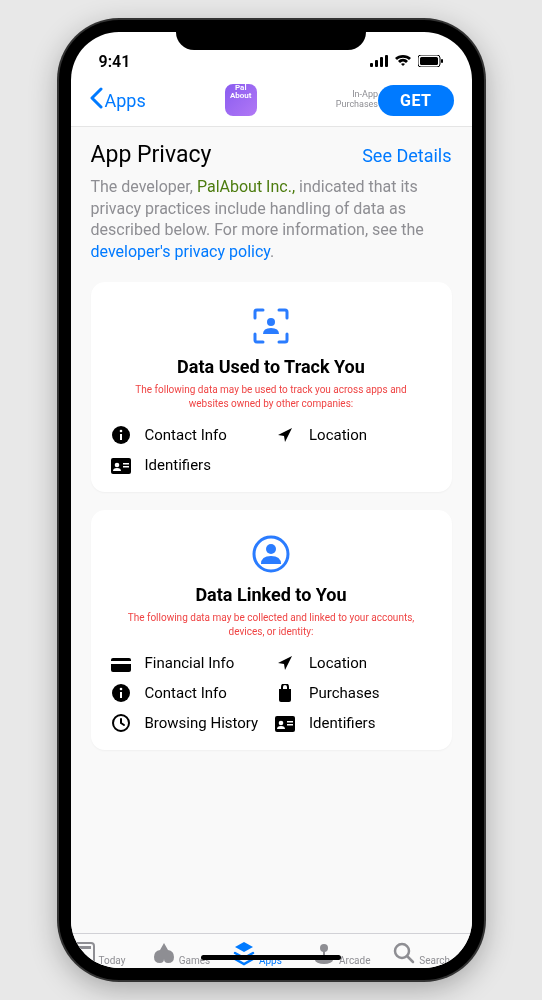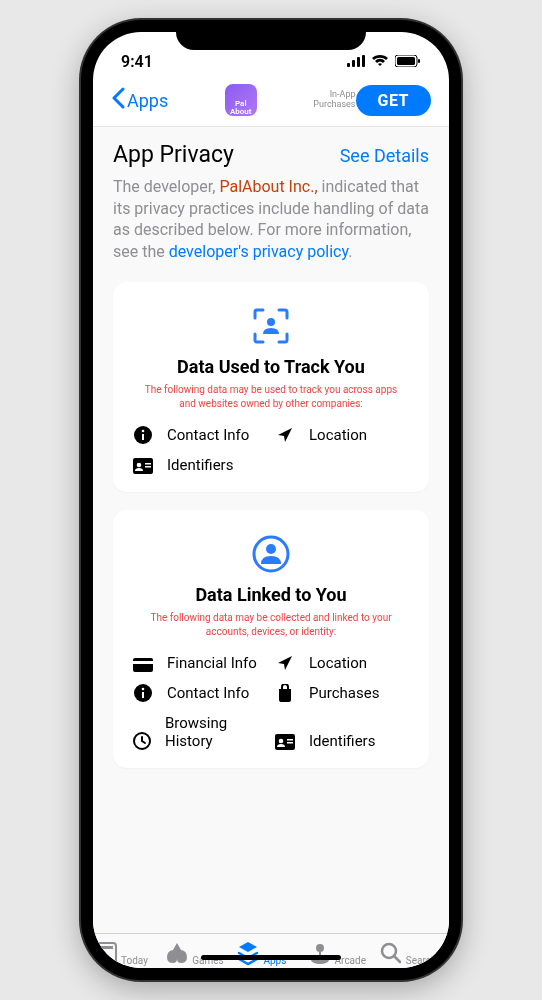--- a/index.html
+++ b/index.html
@@ -7,21 +7,21 @@
     font-family: -apple-system, BlinkMacSystemFont, "Segoe UI", Roboto, Helvetica, Arial, sans-serif;
     background: #e8e8e8;
     display: flex;
     justify-content: center;
     align-items: flex-start;
     min-height: 1000px;
     width: 542px;
     padding: 20px 0;
   }
   .phone {
-    width: 380px;
+    width: 425px;
     height: 960px;
     background: #000;
     border-radius: 60px;
     padding: 12px;
     box-shadow: 0 0 0 2px #333, 0 8px 30px rgba(0,0,0,.3);
     position: relative;
   }
   .screen {
     width: 100%;
     height: 100%;
@@ -67,21 +67,21 @@
     color: #007aff;
     font-size: 18px;
     gap: 2px;
   }
   .app-icon {
     width: 32px;
     height: 32px;
     border-radius: 8px;
     background: linear-gradient(135deg, #8a5cf0, #b178f5);
     display: flex;
-    align-items: flex-end;
+    align-items: flex-start;
     justify-content: center;
     font-size: 8px;
     color: #fff;
     font-weight: 600;
     text-align: center;
     line-height: 1;
   }
   .nav-right { display: flex; align-items: center; gap: 0; }
   .iap-label { font-size: 9px; color: #8e8e93; text-align: right; line-height: 1.1; }
   .get-btn {
@@ -106,21 +106,21 @@
     margin-bottom: 8px;
   }
   .page-title { font-size: 23px; font-weight: 400; }
   .see-details { color: #007aff; font-size: 18px; }
   .intro {
     font-size: 16px;
     color: #8e8e93;
     line-height: 1.35;
     margin-bottom: 20px;
   }
-  .intro .dev { color: #c2410c; }
+  .intro .dev { color: #4d7c0f; }
   .intro .link { color: #007aff; }
   .card {
     background: #fff;
     border-radius: 14px;
     padding: 24px 20px 18px;
     margin-bottom: 18px;
     box-shadow: 0 1px 2px rgba(0,0,0,.04);
     text-align: center;
   }
   .card-icon { margin-bottom: 10px; display:flex; justify-content:center; }

